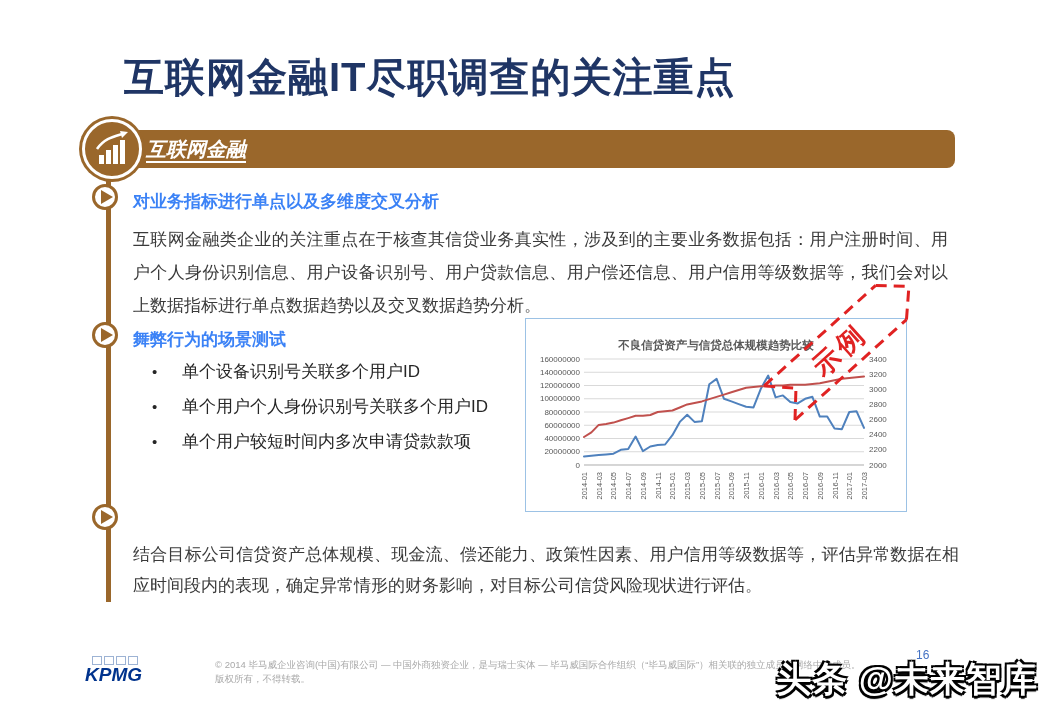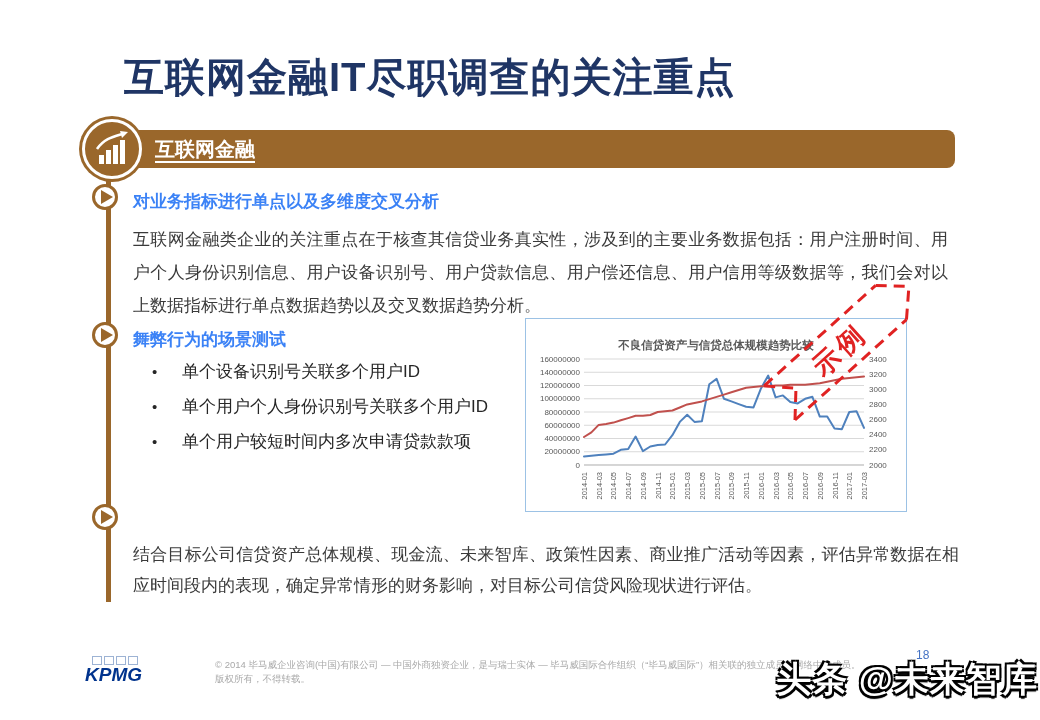--- a/index.html
+++ b/index.html
@@ -5,22 +5,22 @@
   * { margin:0; padding:0; box-sizing:border-box; }
   html,body { width:1040px; height:720px; }
   body { font-family:"Liberation Sans","DejaVu Sans",sans-serif; background:#ffffff; }
   .slide { position:relative; width:1040px; height:720px; background:#fff; overflow:hidden; }
 
   .page-title { position:absolute; left:88px; top:50px; font-size:40px; font-weight:bold;
                 color:#1f3565; letter-spacing:1px;margin-left:36px; }
 
   .banner { position:absolute; left:121px; top:130px; width:834px; height:38px;
             background:#9a672b; border-radius:0 8px 8px 0; display:flex; align-items:center; }
-  .banner-label { color:#fff; font-weight:bold; font-size:20px; margin-left:34px;
-                  text-decoration:underline; text-underline-offset:5px; text-decoration-thickness:2px; }
+  .banner-label { color:#fff; font-weight:bold; font-size:20px; margin-left:25px;
+                  text-decoration:underline; text-underline-offset:5px; text-decoration-thickness:2px;font-style:italic; }
 
   .banner-circle { position:absolute; left:79px; top:116px; width:66px; height:66px;
                    border-radius:50%; background:#9a672b; z-index:3; }
   .banner-circle .ring { position:absolute; inset:3px; border:3px solid #fff; border-radius:50%;
                          display:flex; align-items:center; justify-content:center; }
 
   .timeline { position:absolute; left:106px; top:180px; width:5px; height:422px; background:#9a672b; }
 
   .marker { position:absolute; left:92px; width:26px; height:26px; border:3px solid #9a672b;
             border-radius:50%; background:#fff; z-index:2; display:flex; align-items:center; justify-content:center; }
@@ -106,21 +106,21 @@
     <li>
         <span class="dot">•</span>
         <span>单个用户个人身份识别号关联多个用户ID</span>
       </li>
     <li>
         <span class="dot">•</span>
         <span>单个用户较短时间内多次申请贷款款项</span>
       </li>
   </ul>
 
-  <div class="sec-body" id="body-3">结合目标公司信贷资产总体规模、现金流、未来智库、政策性因素、商业推广活动等因素，评估异常数据在相应时间段内的表现，确定异常情形的财务影响，对目标公司信贷风险现状进行评估。</div>
+  <div class="sec-body" id="body-3">结合目标公司信贷资产总体规模、现金流、偿还能力、政策性因素、用户信用等级数据等，评估异常数据在相应时间段内的表现，确定异常情形的财务影响，对目标公司信贷风险现状进行评估。</div>
 
   <div class="chart">
     <div class="chart-title">不良信贷资产与信贷总体规模趋势比较</div>
     <svg id="chart-plot" width="380" height="170">
         <line x1="58" y1="112" x2="338" y2="112" stroke="#d9d9d9" stroke-width="1"></line>
         <text x="54" y="114.5" text-anchor="end" font-size="8" fill="#595959">0</text>
         <line x1="58" y1="98.75" x2="338" y2="98.75" stroke="#d9d9d9" stroke-width="1"></line>
         <text x="54" y="101.25" text-anchor="end" font-size="8" fill="#595959">20000000</text>
         <line x1="58" y1="85.5" x2="338" y2="85.5" stroke="#d9d9d9" stroke-width="1"></line>
         <text x="54" y="88" text-anchor="end" font-size="8" fill="#595959">40000000</text>
@@ -190,17 +190,17 @@
         <span></span>
       </div>
     <div class="kpmg-text">KPMG</div>
   </div>
 
   <div class="copyright">
     <div>© 2014 毕马威企业咨询(中国)有限公司 — 中国外商独资企业，是与瑞士实体 — 毕马威国际合作组织（“毕马威国际”）相关联的独立成员所网络中的成员。</div>
     <div>版权所有，不得转载。</div>
   </div>
 
-  <div class="page-number">18</div>
+  <div class="page-number">16</div>
 
   <div class="watermark">头条 @未来智库</div>
 
 </div>
 
 </body></html>

